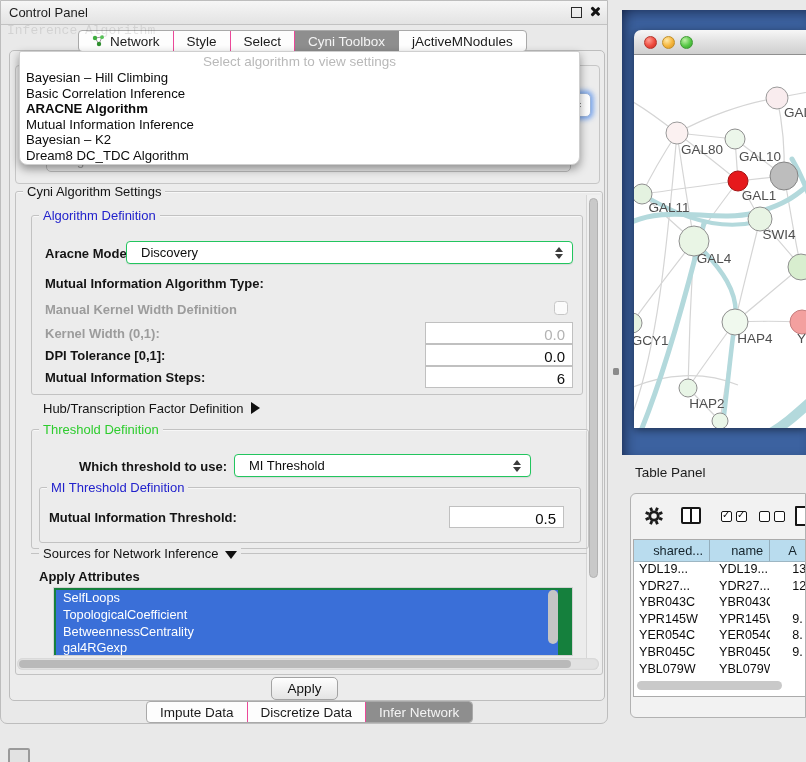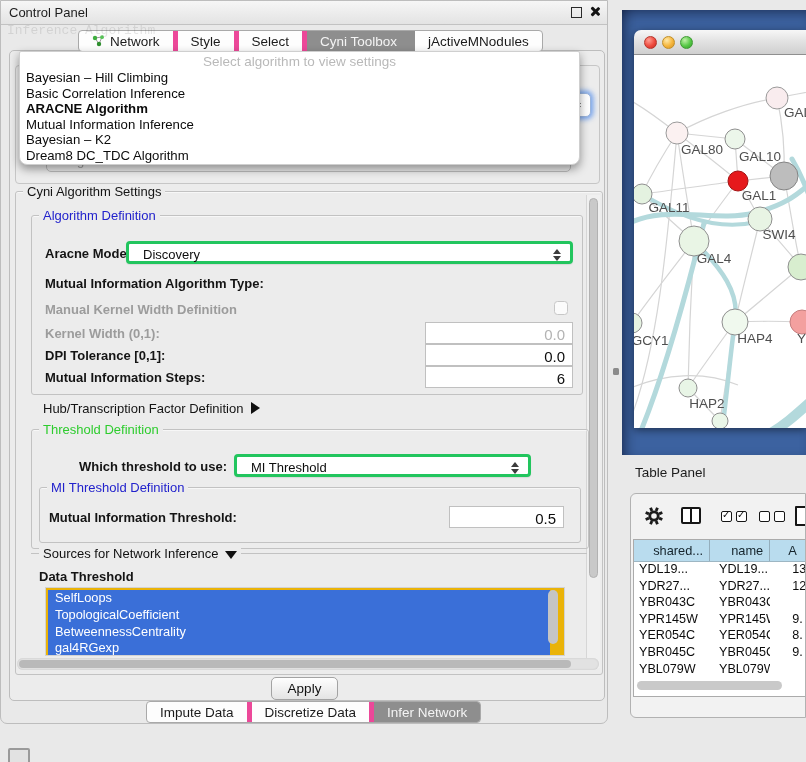--- a/index.html
+++ b/index.html
@@ -15,21 +15,21 @@
   .cp-title{position:absolute;left:8px;top:4px;font-size:13px;color:#1c1c1c;}
   .float-icon{position:absolute;right:25px;top:6px;width:9px;height:9px;border:1.5px solid #2a2a2a;background:#fff0;}
   .close-icon{position:absolute;right:7px;top:5px;width:11px;height:11px;}
   .close-icon::before,.close-icon::after{content:"";position:absolute;left:5px;top:0;width:2.6px;height:11px;background:#141414;border-radius:1px;}
   .close-icon::before{transform:rotate(45deg);}
   .close-icon::after{transform:rotate(-45deg);}
 
   
   .seg{position:absolute;display:flex;background:#fdfdfd;border:1px solid #a9a9a9;border-radius:4px;height:22px;box-sizing:border-box;}
   .seg .segitem{display:flex;align-items:center;padding:0 13px;font-size:13.5px;color:#1b1b1b;
-     border-right:5px solid #ec4899;white-space:nowrap;cursor:default;}
+     border-right:1px solid #ec4899;white-space:nowrap;cursor:default;}
   .seg .segitem:last-child{border-right:none;}
   .seg .segitem.sel{background:#8e8e8e;color:#f4f4f4;border-right-color:#8e8e8e;}
   #top-tabs{left:77px;top:29px;}
   #bottom-tabs{left:145px;top:700px;}
   #bottom-tabs .segitem.sel{border-radius:0 3px 3px 0;justify-content:flex-end;}
   .net-tab-icon{width:13px;height:12px;margin-right:5px;}
 
   
   #inner-box{left:8px;top:49px;width:594px;height:649px;border:1px solid #bdbdbd;border-radius:5px;background:#ececec;}
 
@@ -63,40 +63,40 @@
   #cyni-vscroll .thumb{position:absolute;left:1.5px;top:3px;width:9px;height:380px;background:#c9c9c9;border:1px solid #b2b2b2;border-radius:6px;box-sizing:border-box;}
 
   #algdef-group{left:30px;top:214px;width:550px;height:178px;}
   #thr-group{left:30px;top:428px;width:556px;height:118px;}
   #mithr-group{left:38px;top:486px;width:540px;height:54px;background:#ececec;}
 
   .lbl{position:absolute;font-size:13px;color:#141414;font-weight:bold;white-space:nowrap;}
   .lbl.dis{color:#9c9c9c;}
   .plain{font-weight:normal;}
 
-  .combo{position:absolute;background:#fff;border:3px solid #22c55e;border-radius:4px;box-sizing:border-box;height:23px;
+  .combo{position:absolute;background:#fff;border:1px solid #22c55e;border-radius:4px;box-sizing:border-box;height:23px;
      box-shadow:0 1px 1px rgba(0,0,0,.08);}
   .combo .cval{position:absolute;left:14px;top:3px;font-size:13px;color:#0d0d0d;white-space:nowrap;}
   .stepper{position:absolute;right:9px;top:4px;width:9px;height:14px;}
   .stepper::before{content:"";position:absolute;left:1px;top:1px;border-left:4px solid transparent;border-right:4px solid transparent;border-bottom:5px solid #3c3c3c;}
   .stepper::after{content:"";position:absolute;left:1px;bottom:1px;border-left:4px solid transparent;border-right:4px solid transparent;border-top:5px solid #3c3c3c;}
 
   .tfield{position:absolute;background:#fff;border:1px solid #c0c0c0;box-sizing:border-box;height:22px;}
   .tfield .tval{position:absolute;right:7px;top:3px;font-size:15px;color:#0d0d0d;}
   .tfield.dis .tval{color:#b3b3b3;}
 
   .checkbox{position:absolute;width:14px;height:14px;border:1px solid #c7c7c7;border-radius:3.5px;background:#fbfbfb;box-sizing:border-box;}
 
   .tri-right{display:inline-block;width:0;height:0;border-top:6px solid transparent;border-bottom:6px solid transparent;border-left:9px solid #101010;vertical-align:-1px;margin-left:8px;}
   .tri-down{display:inline-block;width:0;height:0;border-left:6px solid transparent;border-right:6px solid transparent;border-top:8px solid #101010;vertical-align:-1px;margin-left:6px;}
 
   #sources-line{left:30px;top:552px;width:556px;height:1px;background:#c2c2c2;}
   #sources-title{left:38px;top:545px;background:#ececec;padding:0 4px;font-size:13px;color:#111;white-space:nowrap;}
 
-  #attr-list{left:44px;top:586px;width:520px;height:69px;background:#eab308;border:1px solid #d2d2d2;box-sizing:border-box;overflow:hidden;}
+  #attr-list{left:52px;top:586px;width:520px;height:69px;background:#15803d;border:1px solid #d2d2d2;box-sizing:border-box;overflow:hidden;}
   #attr-list .aitem{height:16.8px;line-height:16.8px;margin:0 14px 0 2px;background:#3a6fd8;color:#fff;font-size:12.8px;padding-left:7px;white-space:nowrap;}
   #attr-list .aitem:first-child{margin-top:2px;}
   #attr-vthumb{left:547px;top:589px;width:10px;height:54px;background:#c5c5c5;border-radius:5px;}
   #hscroll{left:16px;top:657px;width:582px;height:12px;background:#e2e2e2;border-radius:6px;box-shadow:inset 0 0 2px rgba(0,0,0,.15);}
   #hscroll .thumb{position:absolute;left:2px;top:2px;width:552px;height:8px;background:#b9b9b9;border-radius:4px;}
 
   #apply-btn{left:270px;top:676px;width:67px;height:23px;background:linear-gradient(#fefefe,#e4e4e4);
      border:1px solid #a3a3a3;border-radius:5px;text-align:center;line-height:21px;font-size:13.5px;color:#111;box-sizing:border-box;}
 
   #mini-panel-icon{left:8px;top:748px;width:22px;height:18px;border:2px solid #9a9a9a;border-radius:2px;background:#e2e2e2;box-sizing:border-box;}
@@ -249,21 +249,21 @@
     <div id="mithr-group" class="grp">
       <span class="grp-label blue">MI Threshold Definition</span>
     </div>
     <span class="lbl" style="left:48px;top:509px;">Mutual Information Threshold:</span>
     <div class="tfield" style="left:448px;top:505px;width:115px;">
       <span class="tval">0.5</span>
     </div>
 
     <div id="sources-line" class="abs"></div>
     <span id="sources-title" class="abs"><span>Sources for Network Inference</span><span class="tri-down"></span></span>
-    <span class="lbl" style="left:38px;top:568px;">Data Threshold</span>
+    <span class="lbl" style="left:38px;top:568px;">Apply Attributes</span>
 
     <div id="attr-list" class="abs">
         <div class="aitem" style="background: rgb(58, 111, 216);">SelfLoops</div>
         <div class="aitem" style="background: rgb(58, 111, 216);">TopologicalCoefficient</div>
         <div class="aitem" style="background: rgb(58, 111, 216);">BetweennessCentrality</div>
         <div class="aitem" style="background: rgb(58, 111, 216);">gal4RGexp</div>
       </div>
     <div id="attr-vthumb" class="abs"></div>
     <div id="hscroll" class="abs">
         <span class="thumb"></span>

